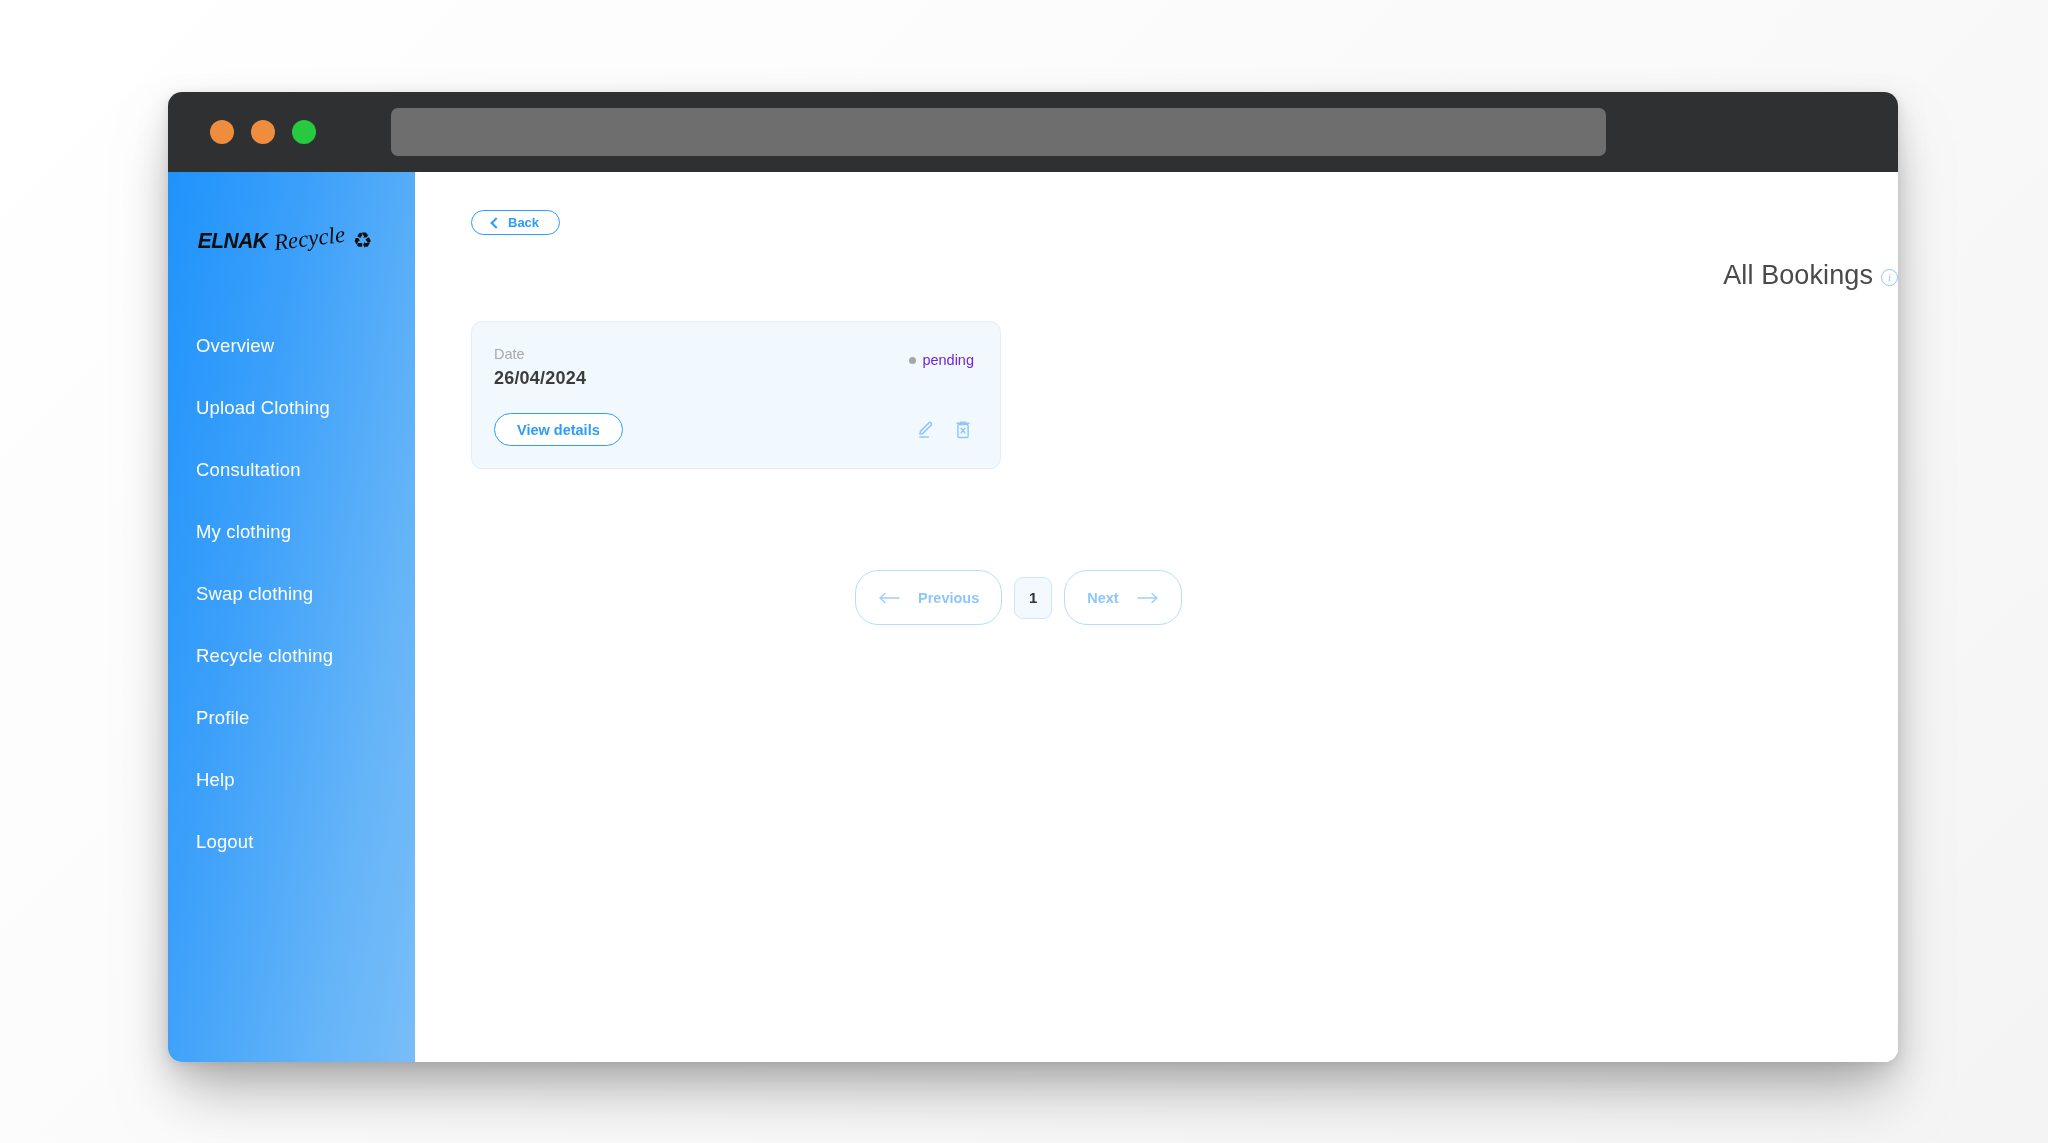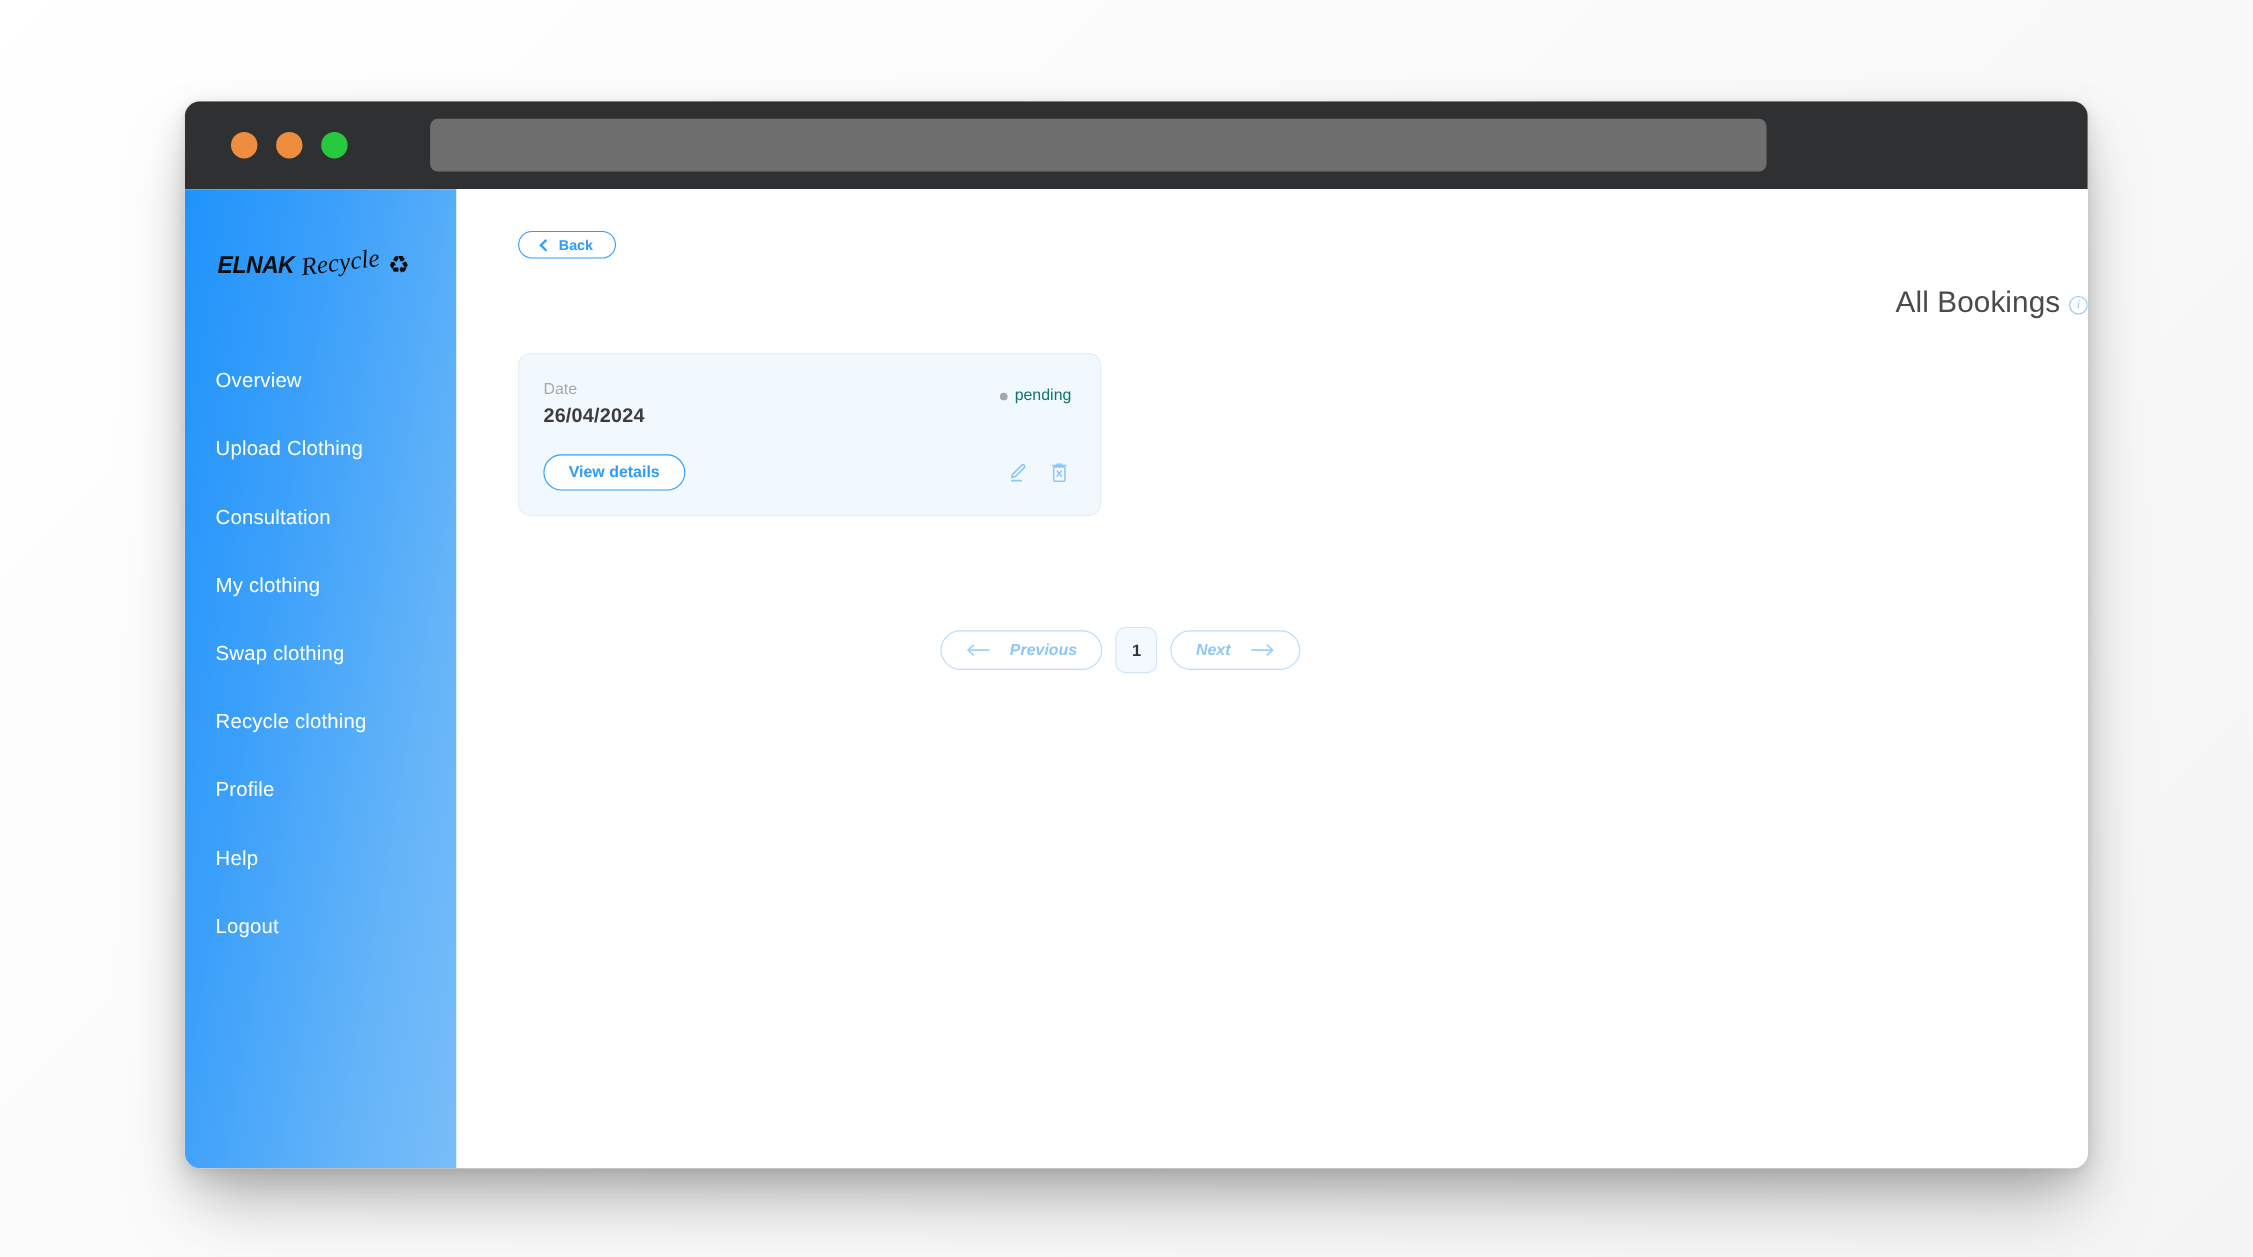--- a/index.html
+++ b/index.html
@@ -216,21 +216,21 @@
     font-weight: 700;
     letter-spacing: 0.2px;
     line-height: 1.45;
   }
 
   .status {
     display: flex;
     align-items: center;
     gap: 6px;
     font-size: 14.5px;
-    color: #0f766e;
+    color: #6d28d9;
     margin-top: 8px;
   }
   .status-dot {
     width: 7px; height: 7px; border-radius: 50%;
     background: #a6a6a6;
     display: inline-block;
   }
 
   .purpose-block { margin-top: 18px; }
 
@@ -279,32 +279,31 @@
     top: 398px;
     display: flex;
     align-items: center;
     gap: 12px;
   }
   .page-btn {
     display: inline-flex;
     align-items: center;
     justify-content: center;
     gap: 18px;
-    height: 36px;
+    height: 55px;
     padding: 0 22px;
     min-width: 104px;
     border: 1.3px solid #b9dcfa;
     border-radius: 23px;
     background: #ffffff;
     color: #8ec6f7;
     font-size: 14.5px;
     font-weight: 700;
     cursor: pointer;
     font-family: "Liberation Sans", sans-serif;
-    font-style: italic;
   }
   .page-num {
     display: inline-flex;
     align-items: center;
     justify-content: center;
     width: 38px; height: 42px;
     border: 1.3px solid #cfe6fa;
     border-radius: 9px;
     background: #f3f9fe;
     color: #323232;

